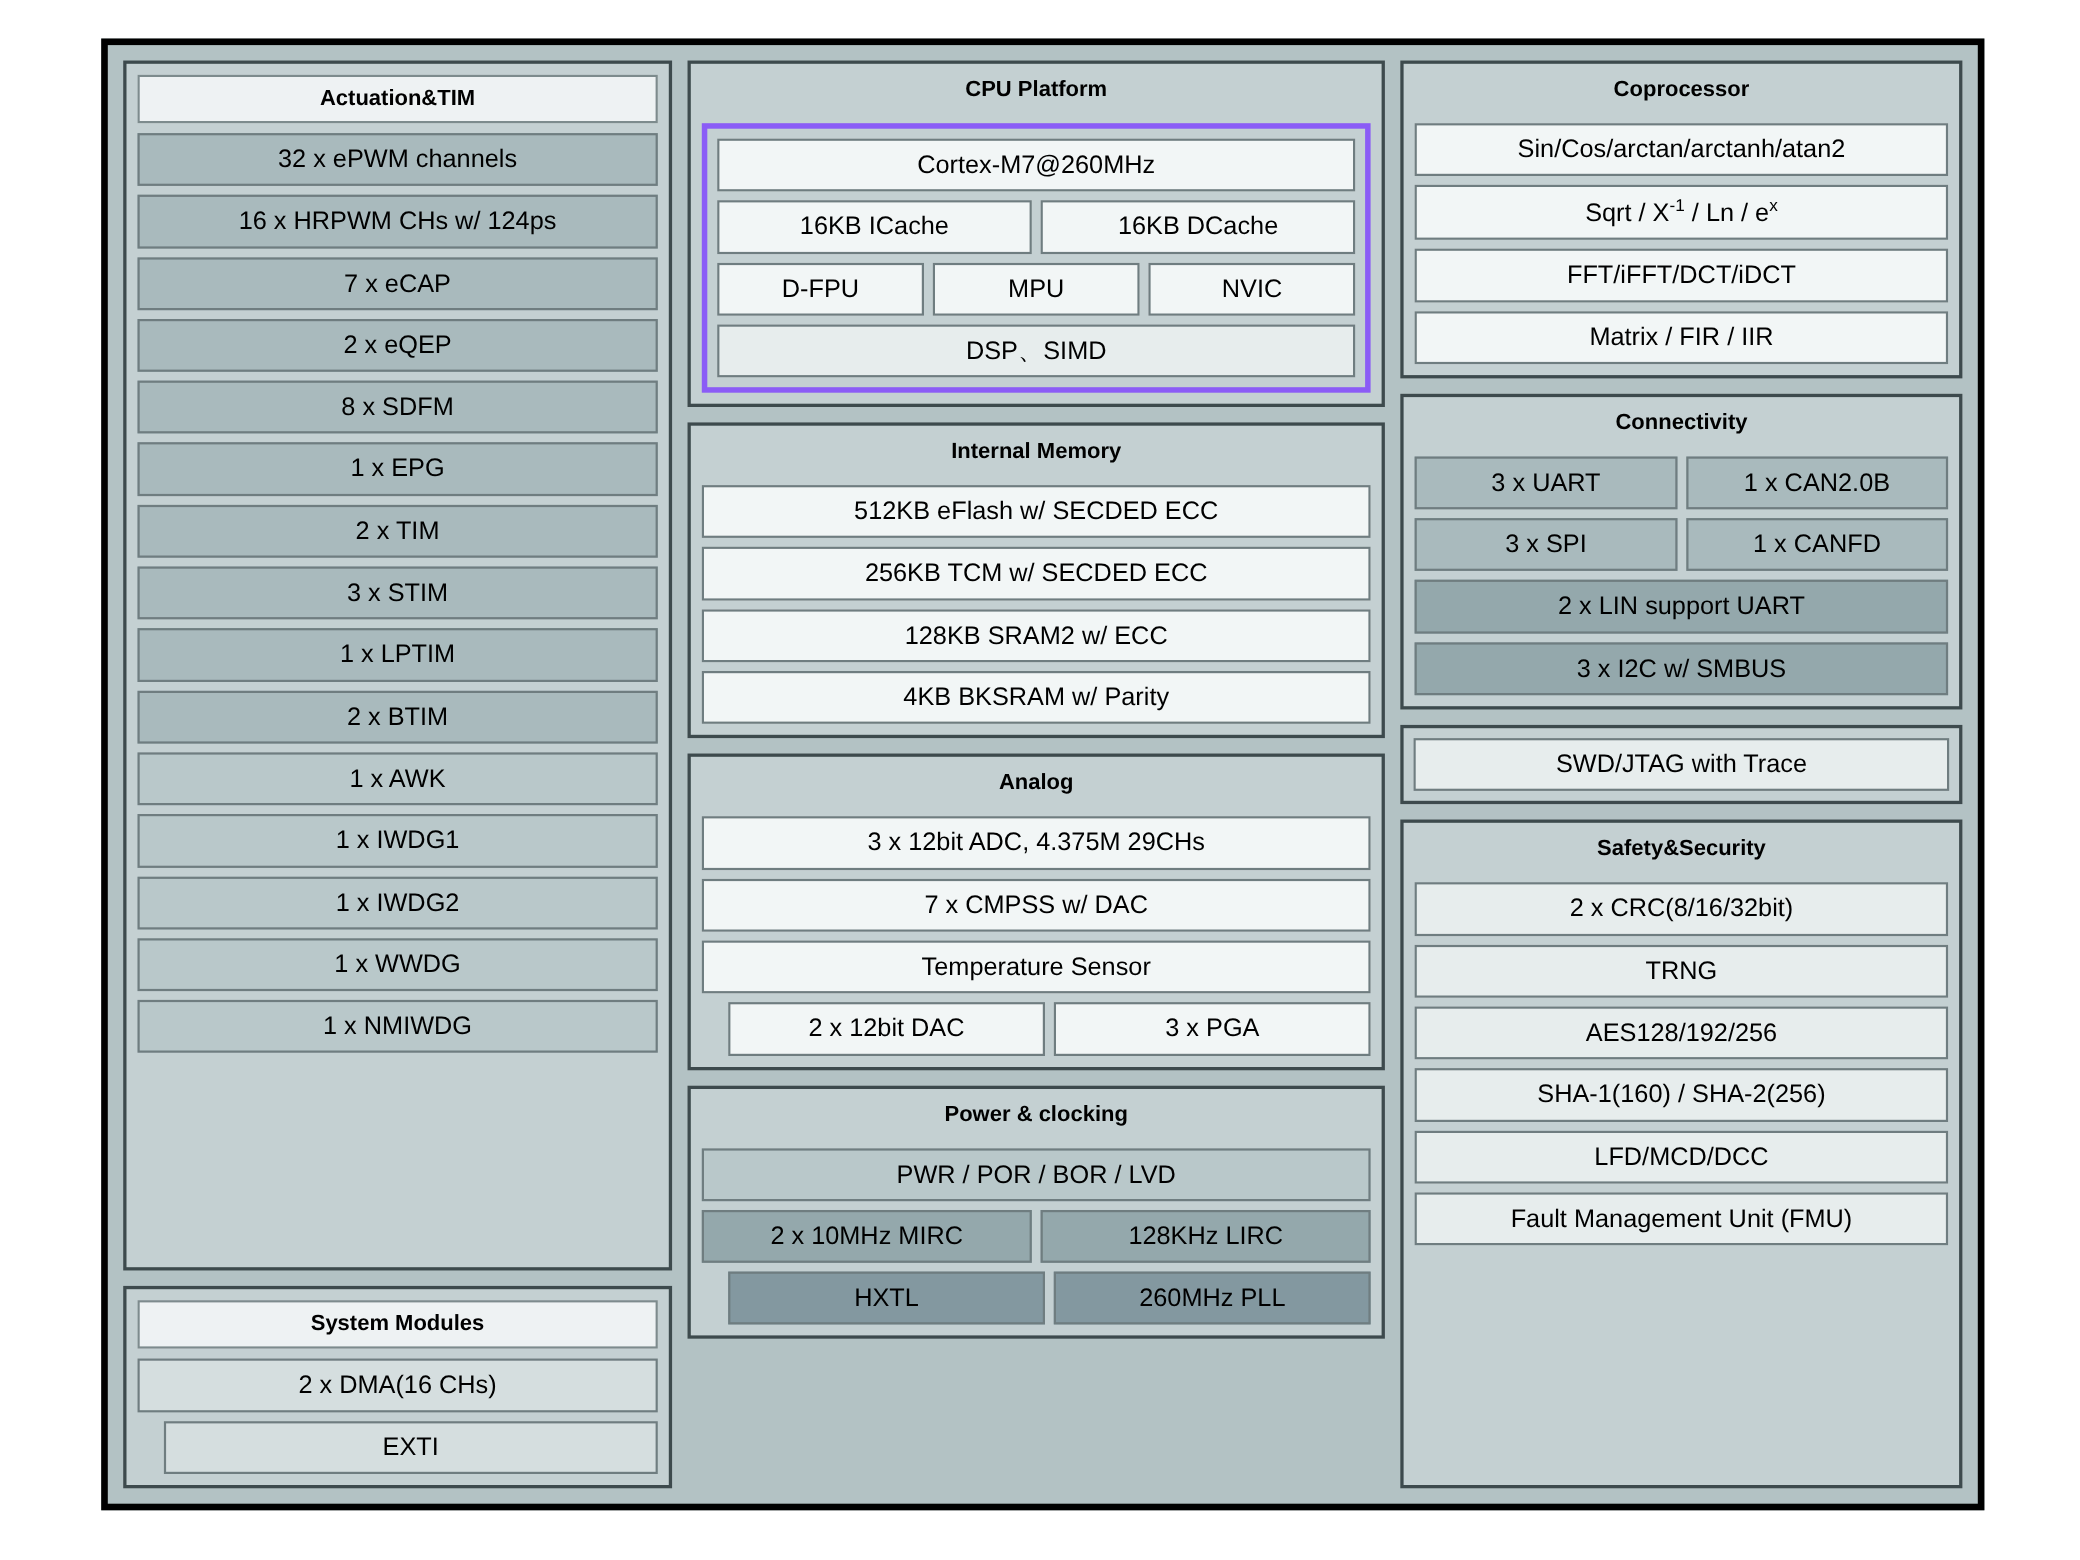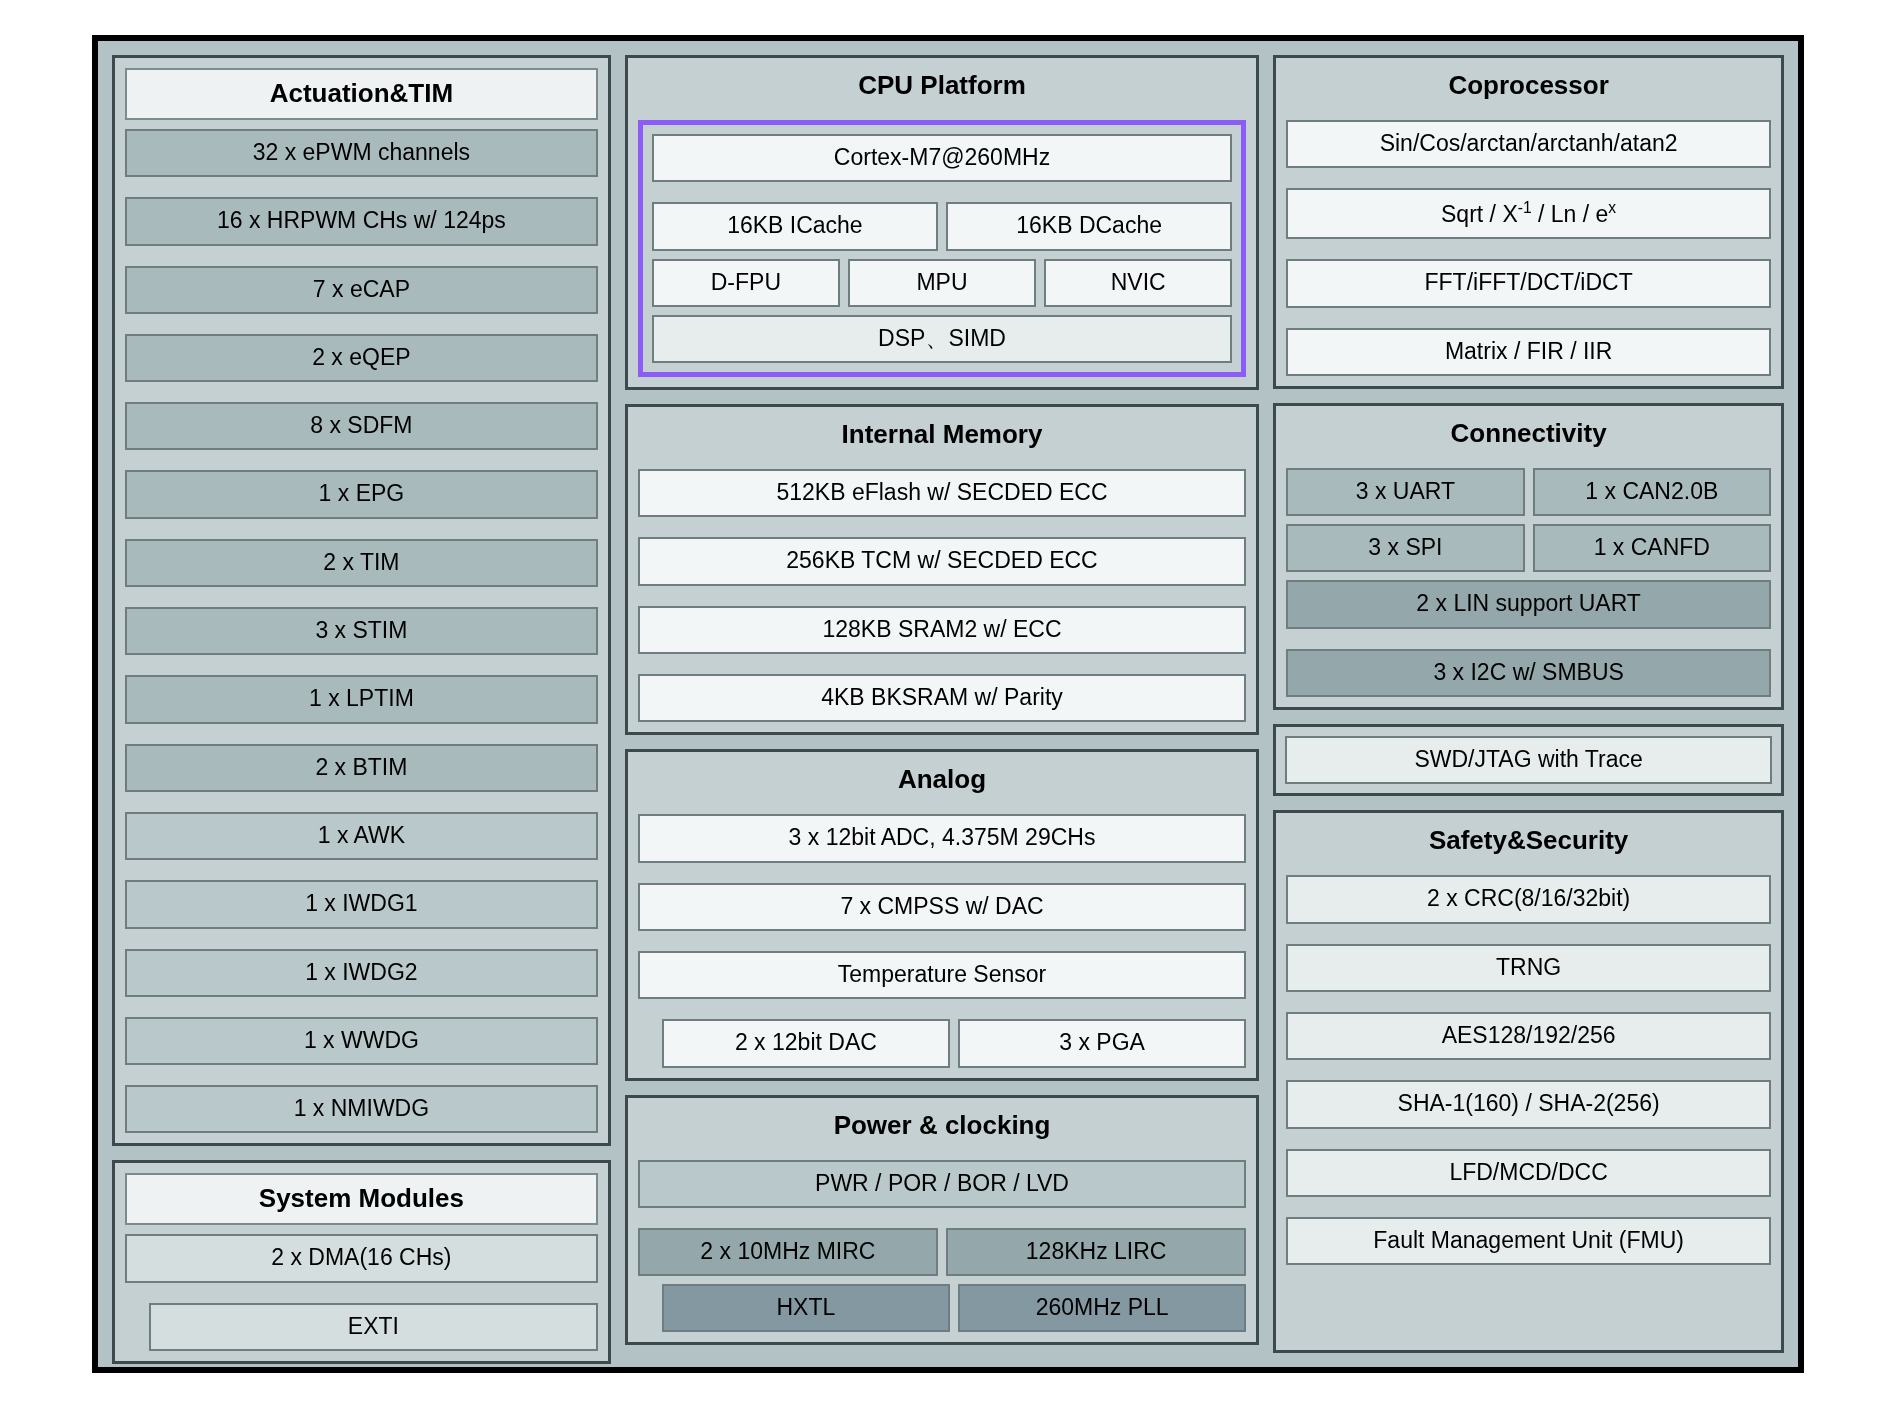--- a/index.html
+++ b/index.html
@@ -41,21 +41,21 @@
   
   .group {
     background: #c4d0d2;
     border: 3px solid #3d4a4d;
     box-sizing: border-box;
     padding: 10px;
   }
 
   .group-title {
     text-align: center;
-    font-size: 26px;
+    font-size: 20px;
     font-weight: bold;
     color: #000;
     background: #eef2f3;
     border: 2px solid #7d8b8d;
     padding: 8px 4px 9px 4px;
     margin-bottom: 9px;
     box-sizing: border-box;
   }
   .group-title.plain {
     background: transparent;
@@ -63,21 +63,21 @@
     padding: 2px 0 10px 0;
   }
 
   .cell {
     font-size: 23px;
     color: #000;
     text-align: center;
     border: 2px solid #6f7d80;
     box-sizing: border-box;
     padding: 9px 4px 10px 4px;
-    margin-bottom: 20px;
+    margin-bottom: 8px;
     line-height: 1.1;
     white-space: nowrap;
     overflow: hidden;
   }
   .cell:last-child { margin-bottom: 0; }
 
   .row2 {
     display: flex;
     gap: 8px;
     margin-bottom: 8px;

